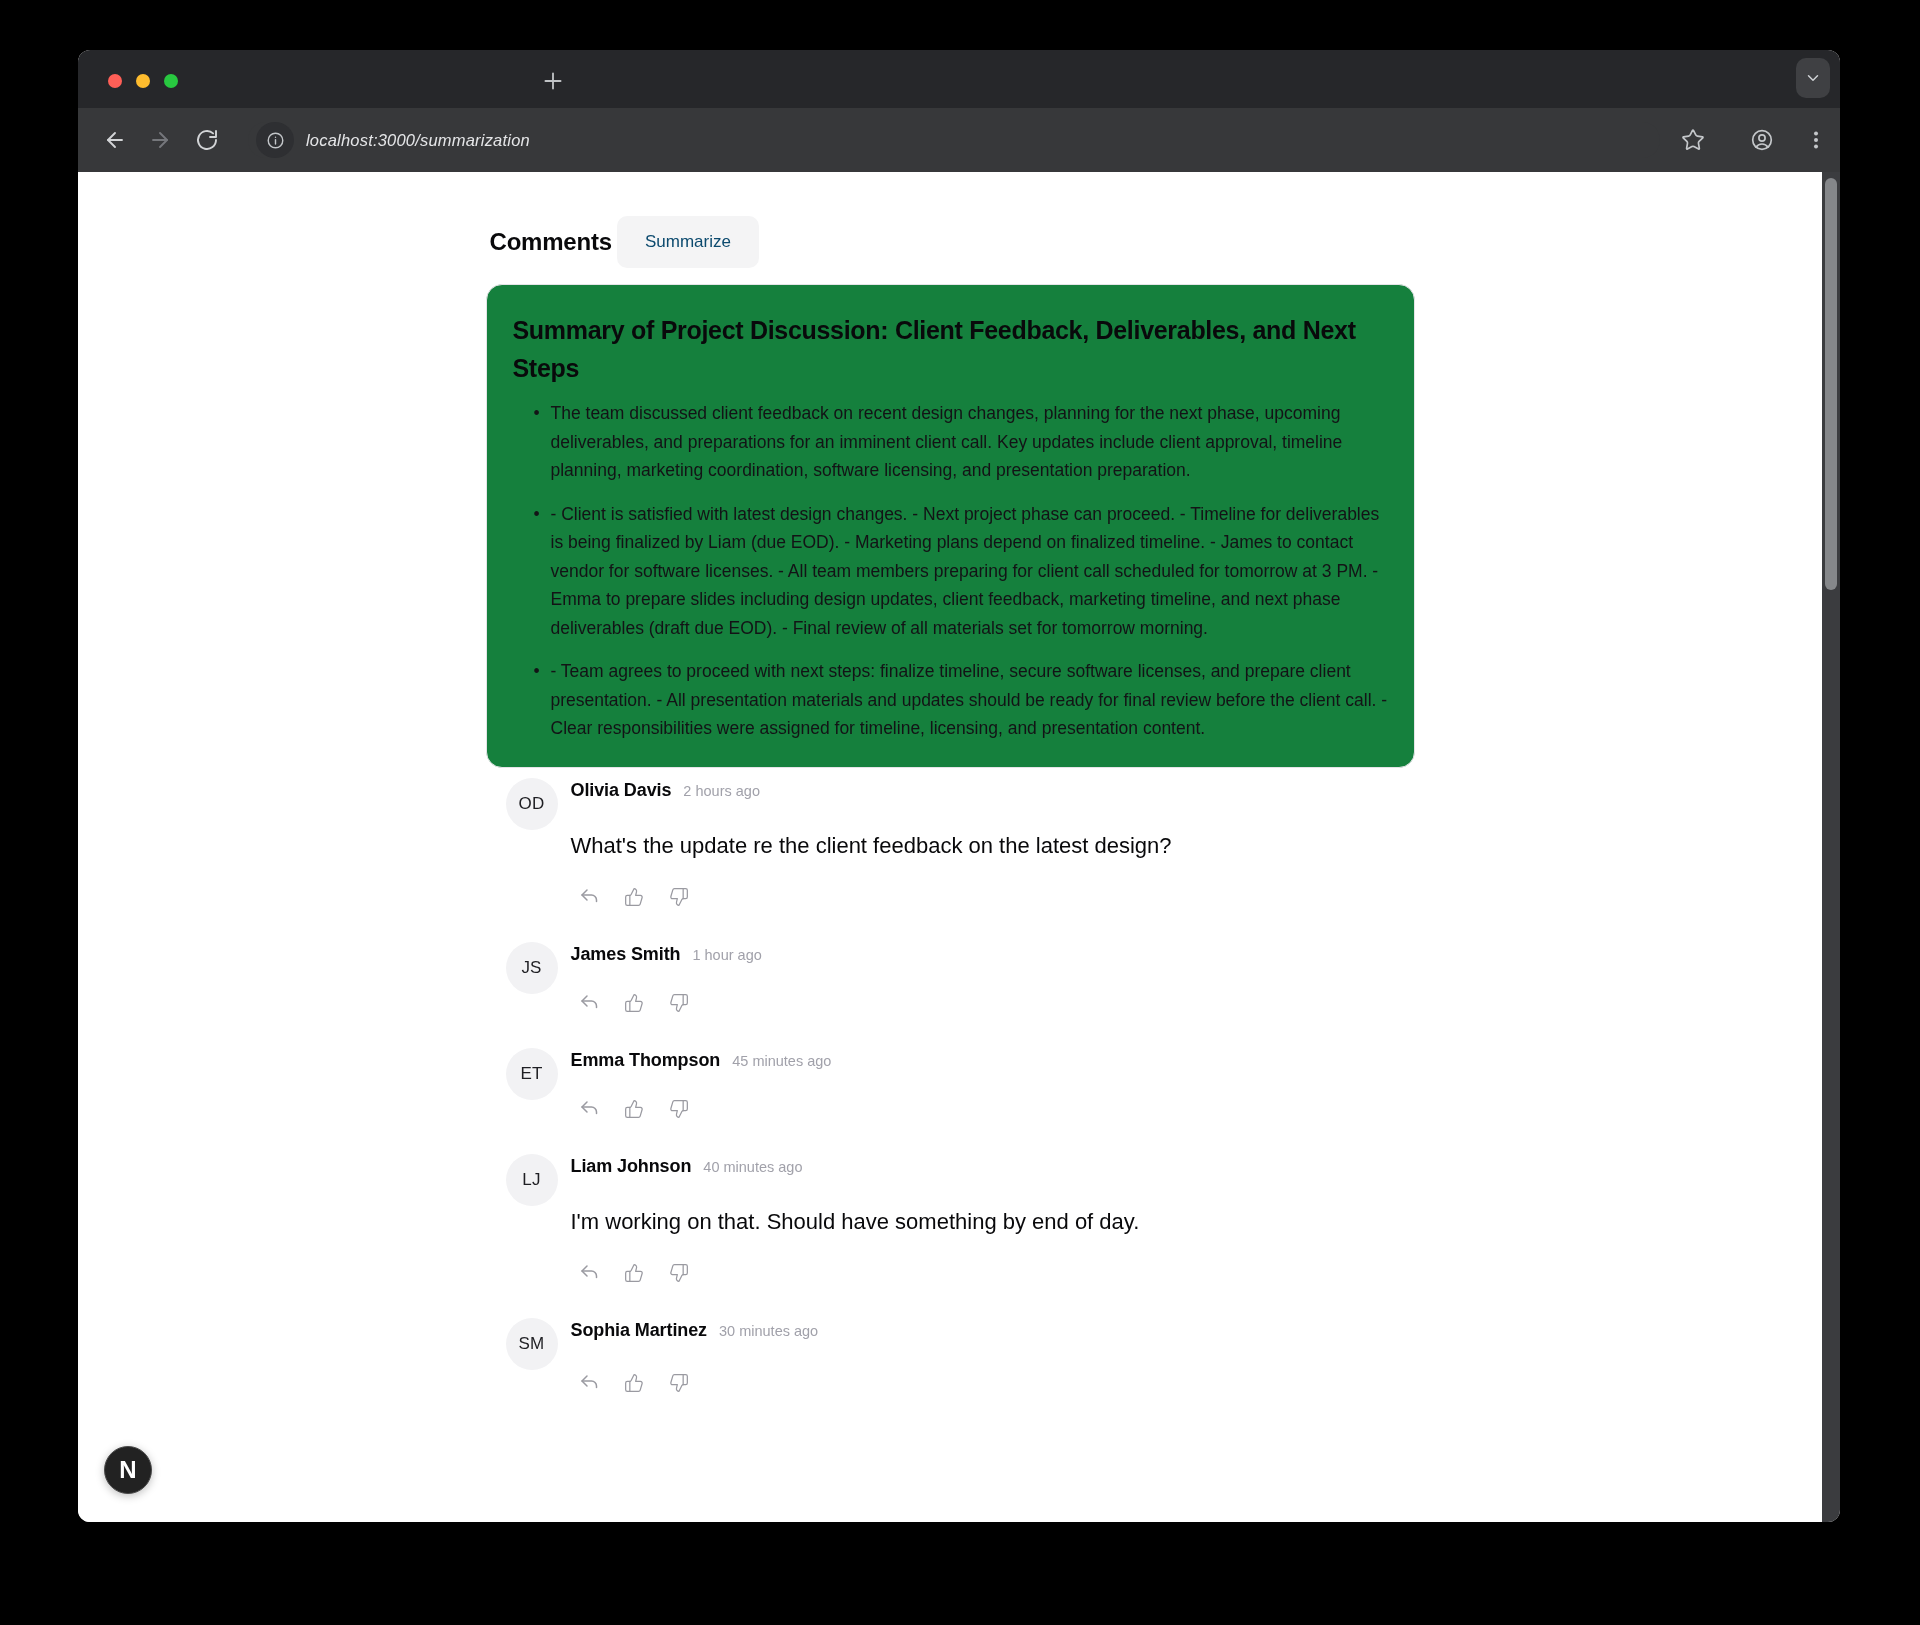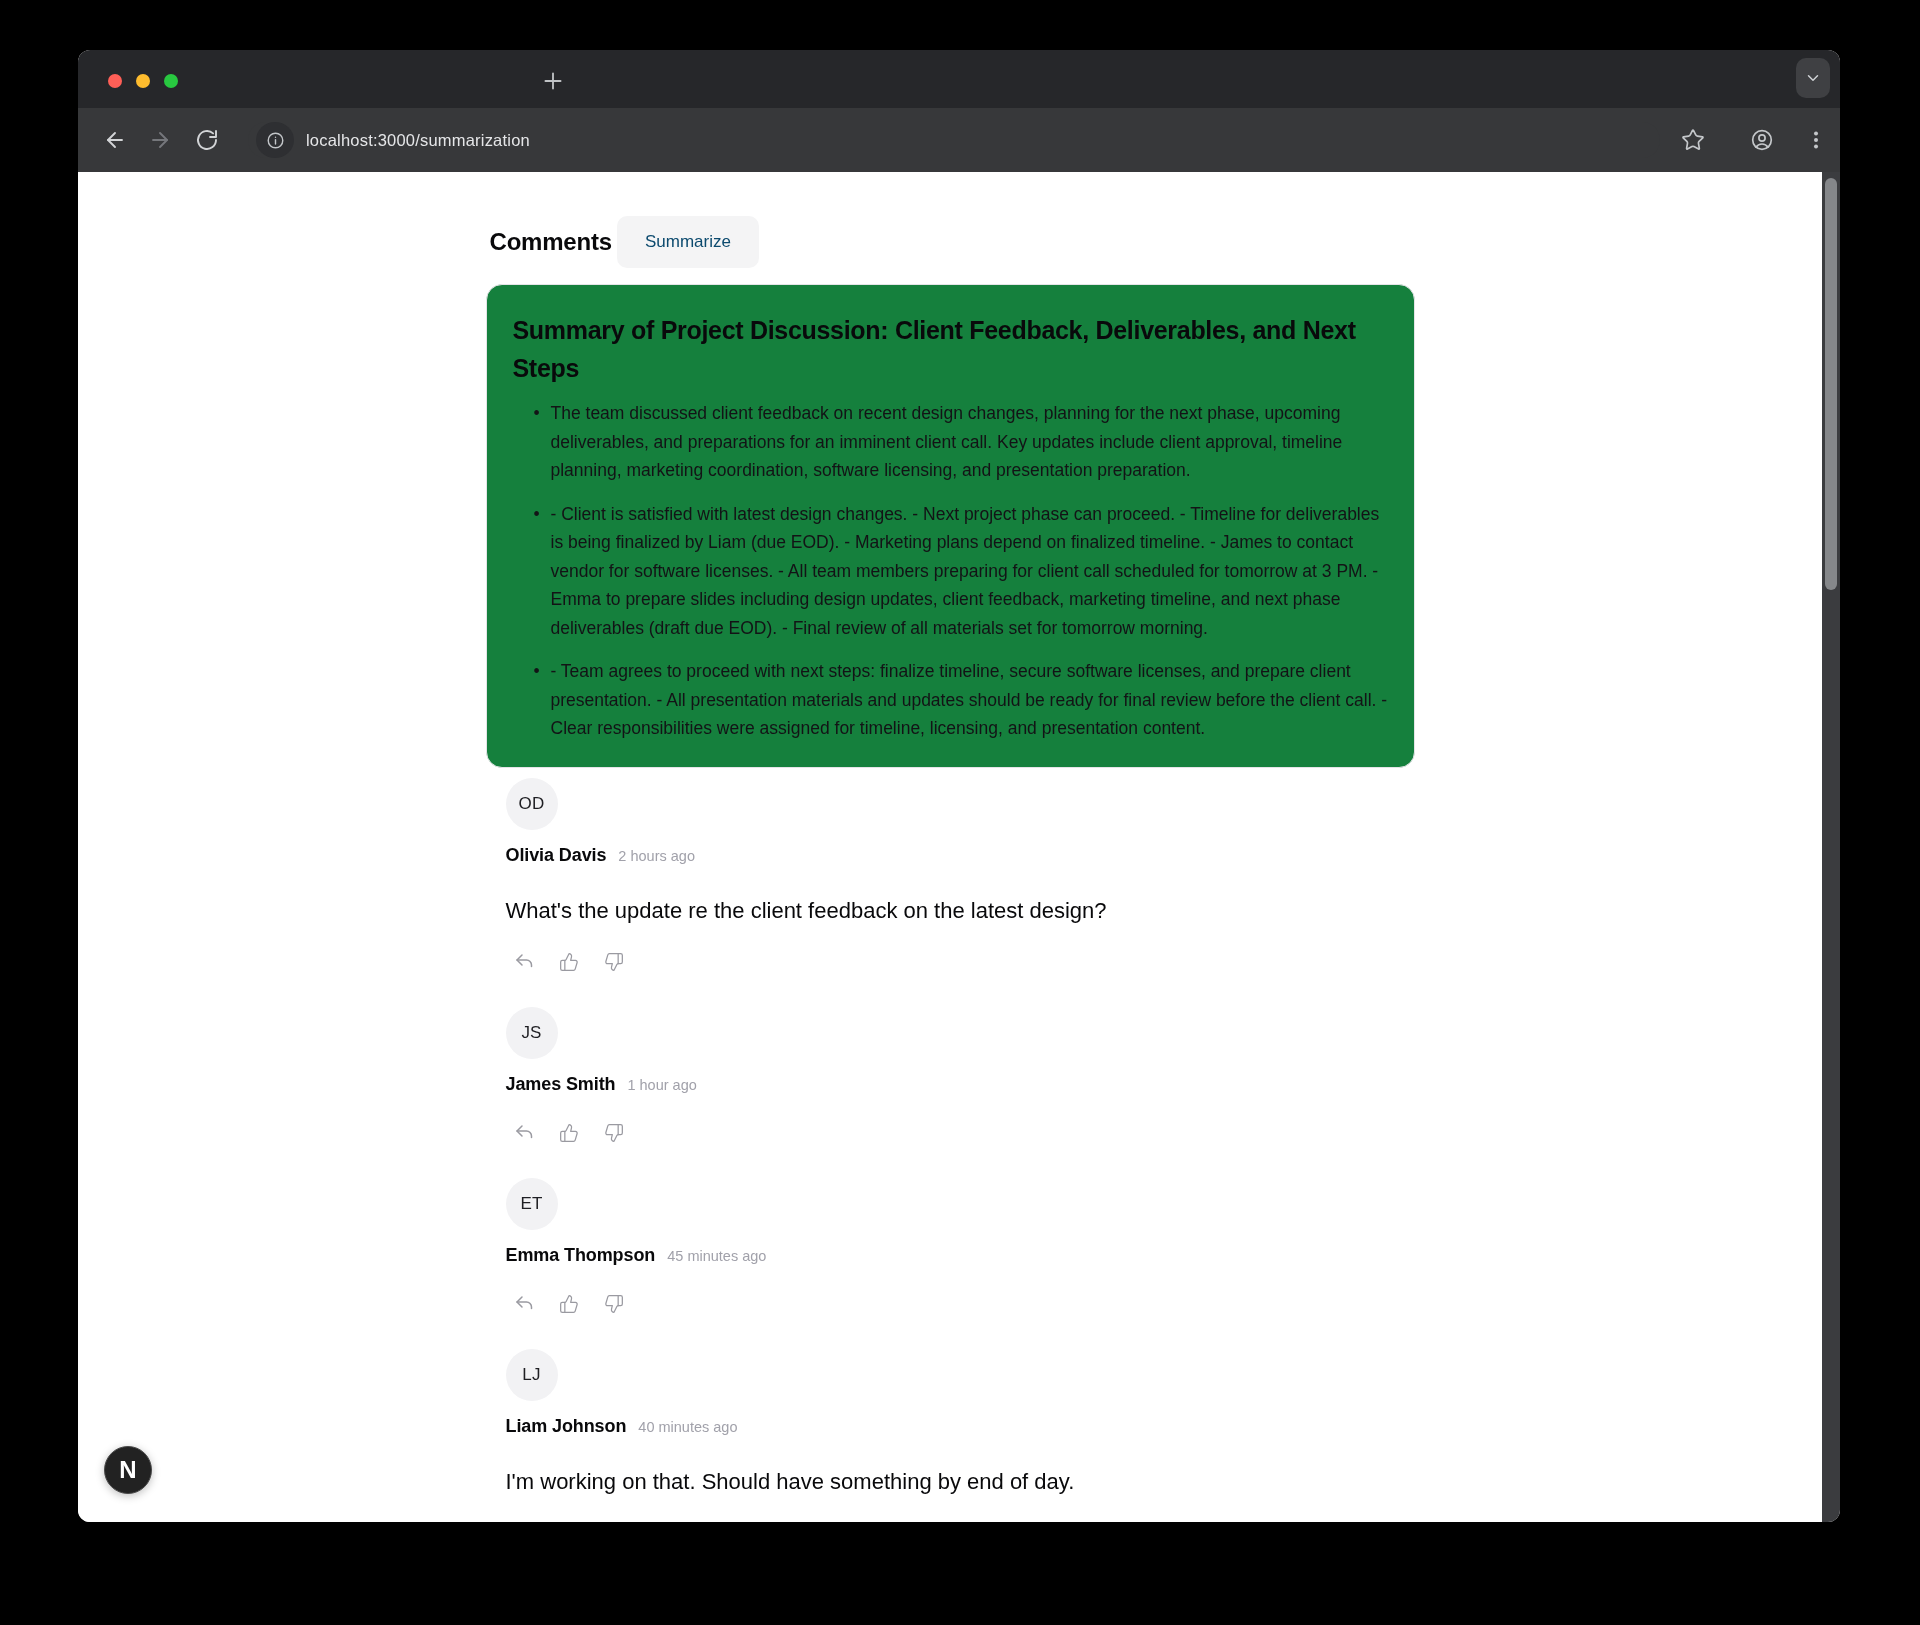--- a/index.html
+++ b/index.html
@@ -46,21 +46,21 @@
   .ic-forward{left:70px;color:#75777b;}
   .ic-reload{left:117px;}
   .omnibox{
     position:absolute;left:170px;top:14px;width:1412px;height:36px;border-radius:18px;
     background:#37383a;display:flex;align-items:center;gap:12px;padding-left:18px;box-sizing:border-box;
   }
   .chip{
     width:38px;height:36px;margin-left:-10px;border-radius:50%;background:#2e2f32;
     display:flex;align-items:center;justify-content:center;color:#c3c6c9;flex:0 0 auto;
   }
-  .url{font-size:16.5px;color:#e5e6e8;letter-spacing:.2px;white-space:nowrap;}
+  .url{font-size:16.5px;color:#e5e6e8;letter-spacing:.2px;white-space:nowrap;font-style:italic;}
   .ic-star{left:1603px;color:#c4c7ca;}
   .ic-profile{left:1672px;color:#c4c7ca;}
   .ic-menu{left:1726px;color:#c4c7ca;}
 
   
   .content-row{flex:1;display:flex;min-height:0;}
   .page{width:1744px;background:#fff;position:relative;overflow:hidden;}
   .scroll-strip{width:18px;background:#3b3c3f;position:relative;}
   .scroll-thumb{position:absolute;left:3px;top:6px;width:12px;height:412px;border-radius:6px;background:#85878a;}
 
@@ -84,21 +84,21 @@
   .summary-list{margin:0;padding:0 0 0 38px;list-style:none;}
   .summary-list li{
     position:relative;font-size:17.5px;line-height:28.5px;color:#131316;margin-bottom:15px;
   }
   .summary-list li::before{
     content:"\2022";position:absolute;left:-17px;top:0;color:#131316;
   }
   .summary-list li:last-child{margin-bottom:0;}
 
   .comments{margin-top:10px;padding-left:20px;}
-  .comment{display:flex;gap:13px;margin-bottom:35px;flex-direction:column;}
+  .comment{display:flex;gap:13px;margin-bottom:35px;}
   .avatar{
     width:52px;height:52px;border-radius:50%;background:#f2f2f4;flex:0 0 auto;
     display:flex;align-items:center;justify-content:center;
     font-size:17px;color:#1f1f23;letter-spacing:.2px;
   }
   .comment-body{padding-top:2px;}
   .comment-head{display:flex;align-items:baseline;gap:12px;}
   .comment-name{font-size:18px;font-weight:bold;color:#09090b;letter-spacing:-.1px;}
   .comment-time{font-size:14.5px;color:#a1a1aa;}
   .comment-text{margin-top:32px;font-size:22px;color:#09090b;line-height:26px;}

